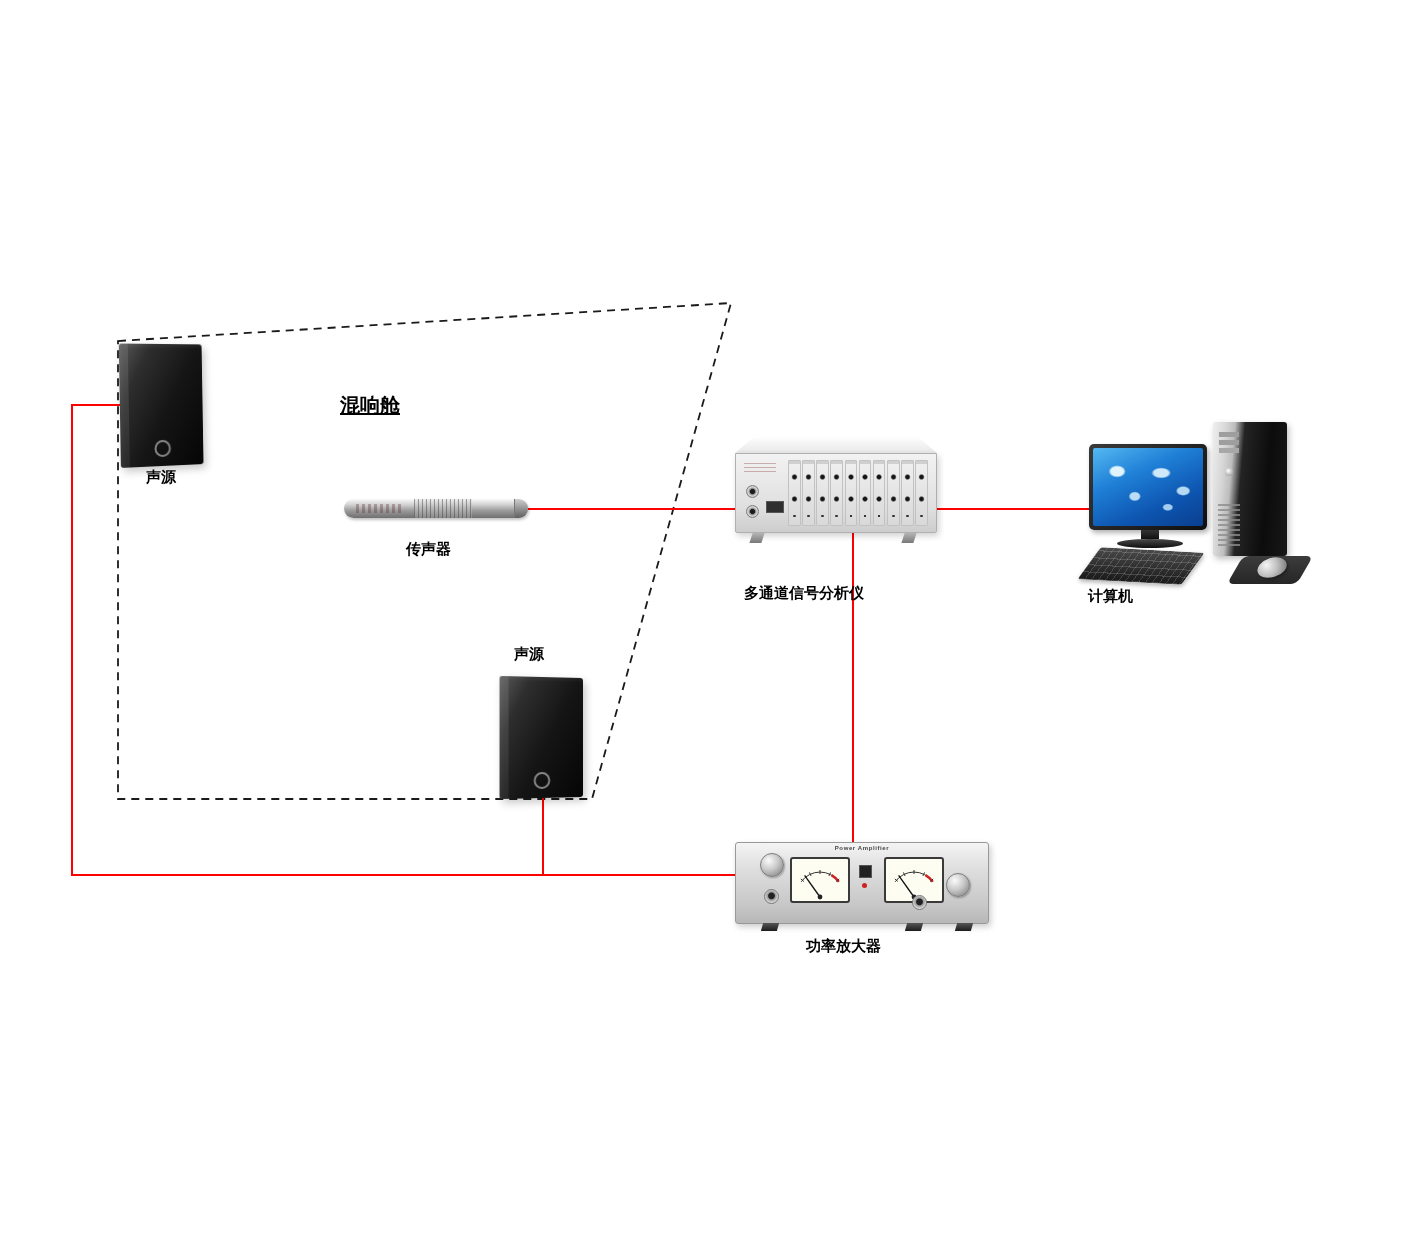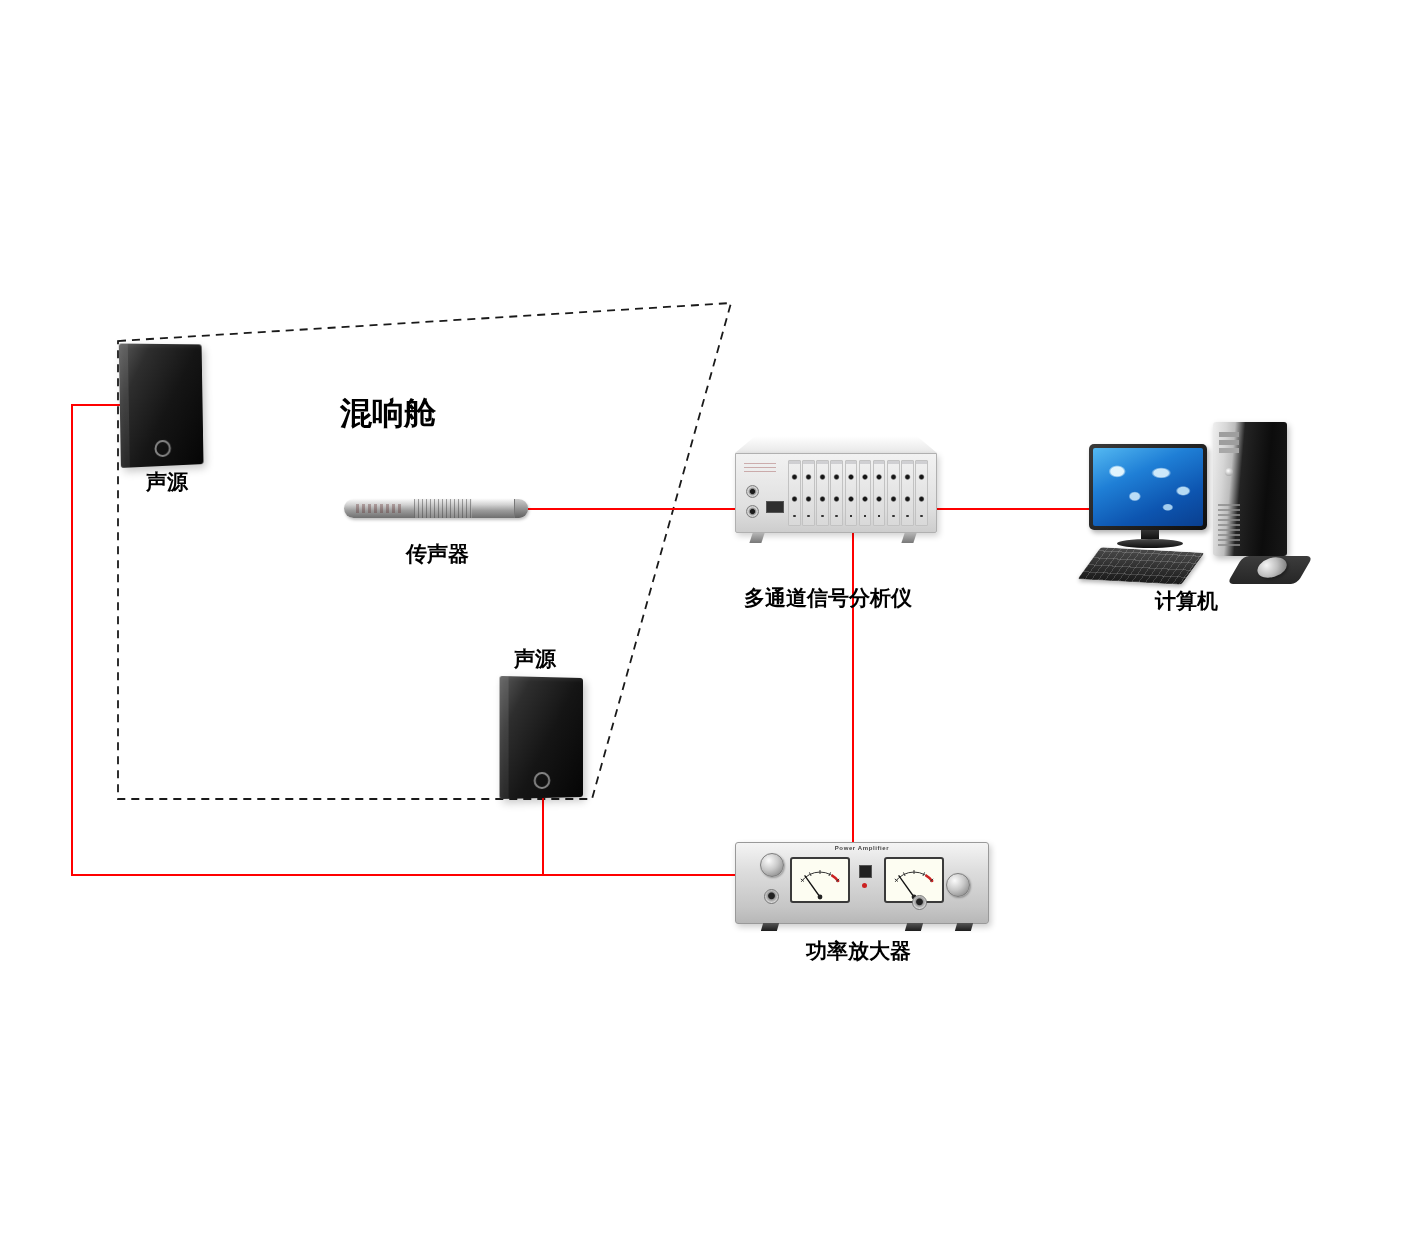--- a/index.html
+++ b/index.html
@@ -1,22 +1,22 @@
 <!DOCTYPE html>
 <html style="--background: #ffffff; --connection_line: #ff0000; --chamber_outline: #1a1a1a; --label_text: #000000;"><head>
 <meta charset="utf-8">
 <style>
   html,body{margin:0;padding:0;background:#fff;}
   .page{position:relative;width:1410px;height:1260px;background:#fff;overflow:hidden;
         font-family:"Liberation Sans","DejaVu Sans",sans-serif;}
   .layer{position:absolute;left:0;top:0;z-index:1;}
   .wire{fill:none;stroke:var(--connection_line,#ff0000);stroke-width:2;}
   .chamber{fill:none;stroke:var(--chamber_outline,#1a1a1a);stroke-width:1.8;stroke-dasharray:8 6;}
-  .label{position:absolute;z-index:5;font-weight:bold;color:var(--label_text,#000);font-size:21px;white-space:nowrap;}
-  .label.big{font-size:32px;}
+  .label{position:absolute;z-index:5;font-weight:bold;color:var(--label_text,#000);font-size:15px;white-space:nowrap;}
+  .label.big{font-size:20px;text-decoration:underline;}
 
   
   .speaker{position:absolute;z-index:2;}
   .speaker .cab{position:relative;width:100%;height:100%;border-radius:3px;
     background:linear-gradient(118deg,#5a5a5a 0%,#2e2e2e 22%,#151515 55%,#050505 100%);
     box-shadow:inset 2px 2px 4px rgba(255,255,255,.08), 3px 4px 8px rgba(0,0,0,.22);}
   .speaker .edge{position:absolute;left:0;top:0;width:9px;height:100%;border-radius:3px 0 0 3px;
     background:linear-gradient(180deg,#767676,#3a3a3a);opacity:.45;}
   .speaker .logo{position:absolute;left:50%;bottom:9px;transform:translateX(-50%);
     width:13px;height:13px;border-radius:50%;border:2px solid #9a9a9a;opacity:.85;}
@@ -243,16 +243,16 @@
     <span class="amp-foot f1"></span>
     <span class="amp-foot f2"></span>
     <span class="amp-foot f3"></span>
   </div>
 
   <div class="label big" style="left:340px;top:392px;">混响舱</div>
   <div class="label" style="left:146px;top:468px;">声源</div>
   <div class="label" style="left:406px;top:540px;">传声器</div>
   <div class="label" style="left:514px;top:645px;">声源</div>
   <div class="label" style="left:744px;top:584px;">多通道信号分析仪</div>
-  <div class="label" style="left:1155px;top:587px;">计算机</div>
+  <div class="label" style="left:1088px;top:587px;">计算机</div>
   <div class="label" style="left:806px;top:937px;">功率放大器</div>
 
 </div>
 
 </body></html>

